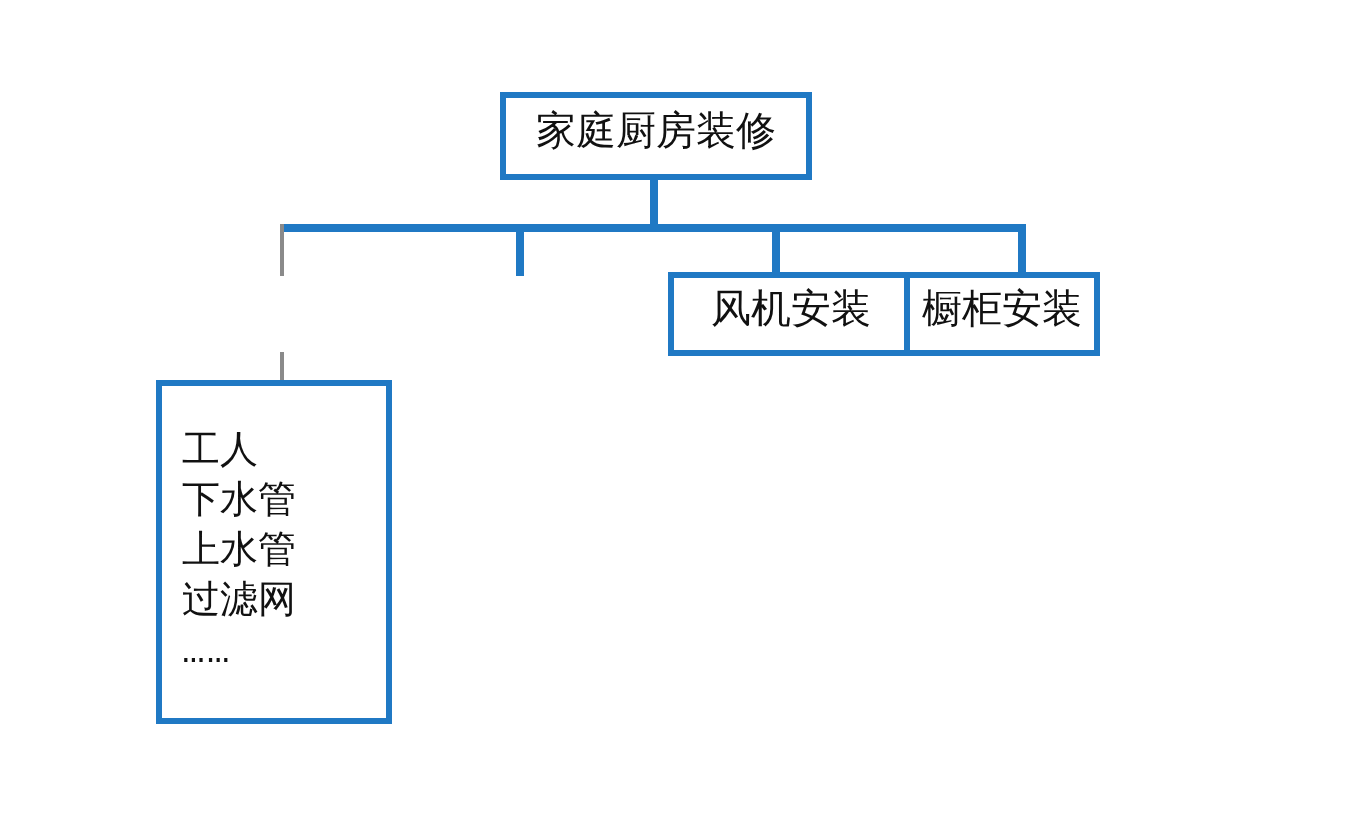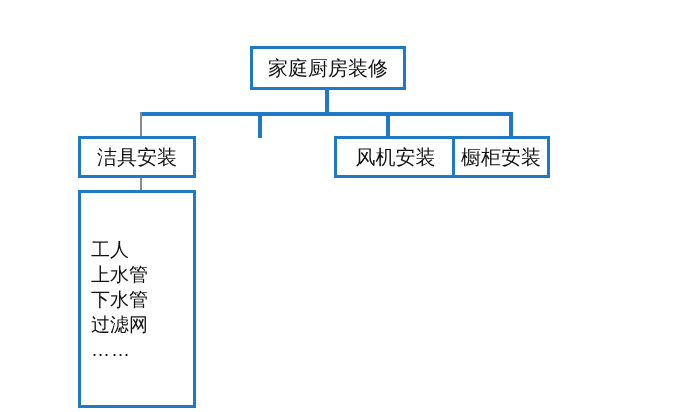--- a/index.html
+++ b/index.html
@@ -6,21 +6,21 @@
     margin: 0;
     padding: 0;
     background: #ffffff;
   }
   #canvas {
     position: relative;
     width: 682px;
     height: 412px;
     background: #ffffff;
     overflow: hidden;
-    font-family: Liberation Sans, sans-serif;
+    font-family: Liberation Mono, monospace;
   }
 
   
   .line {
     position: absolute;
     background: #2079c4;
   }
   .line-gray {
     position: absolute;
     background: #8a8a8a;
@@ -49,21 +49,21 @@
   #child-node-1   { left: 206px; top: 136px; width: 108px; height: 42px; }
   #child-node-2   { left: 334px; top: 136px; width: 123px; height: 42px; }
   #child-node-3   { left: 452px; top: 136px; width: 98px; height: 42px; }
 
   
   #detail-node {
     position: absolute;
     left: 78px;
     top: 190px;
     width: 118px;
-    height: 218px;
+    height: 172px;
     box-sizing: border-box;
     border: 3px solid #2079c4;
     background: #ffffff;
     display: flex;
     flex-direction: column;
     justify-content: center;
     padding-left: 10px;
   }
   .detail-item {
     font-size: 19px;
@@ -92,34 +92,31 @@
   <div class="line" style="left:386px; top:112px; width:4px; height:26px;"></div>
 
   <div class="line" style="left:509px; top:112px; width:4px; height:26px;"></div>
 
   <div class="line-gray" style="left:140px; top:176px; width:2px; height:16px;"></div>
 
   <div class="node" id="root-node">
     <span class="node-label">家庭厨房装修</span>
   </div>
 
-  <div class="node" id="child-node-0">
-    <span class="node-label">洁具安装</span>
-  </div>
 
 
   <div class="node" id="child-node-2">
     <span class="node-label">风机安装</span>
   </div>
 
   <div class="node" id="child-node-3">
     <span class="node-label">橱柜安装</span>
   </div>
 
   <div id="detail-node">
     <span class="detail-item">工人</span>
+    <span class="detail-item">下水管</span>
     <span class="detail-item">上水管</span>
-    <span class="detail-item">下水管</span>
     <span class="detail-item">过滤网</span>
     <span class="detail-item ellipsis">……</span>
   </div>
 
 </div>
 
 </body></html>

